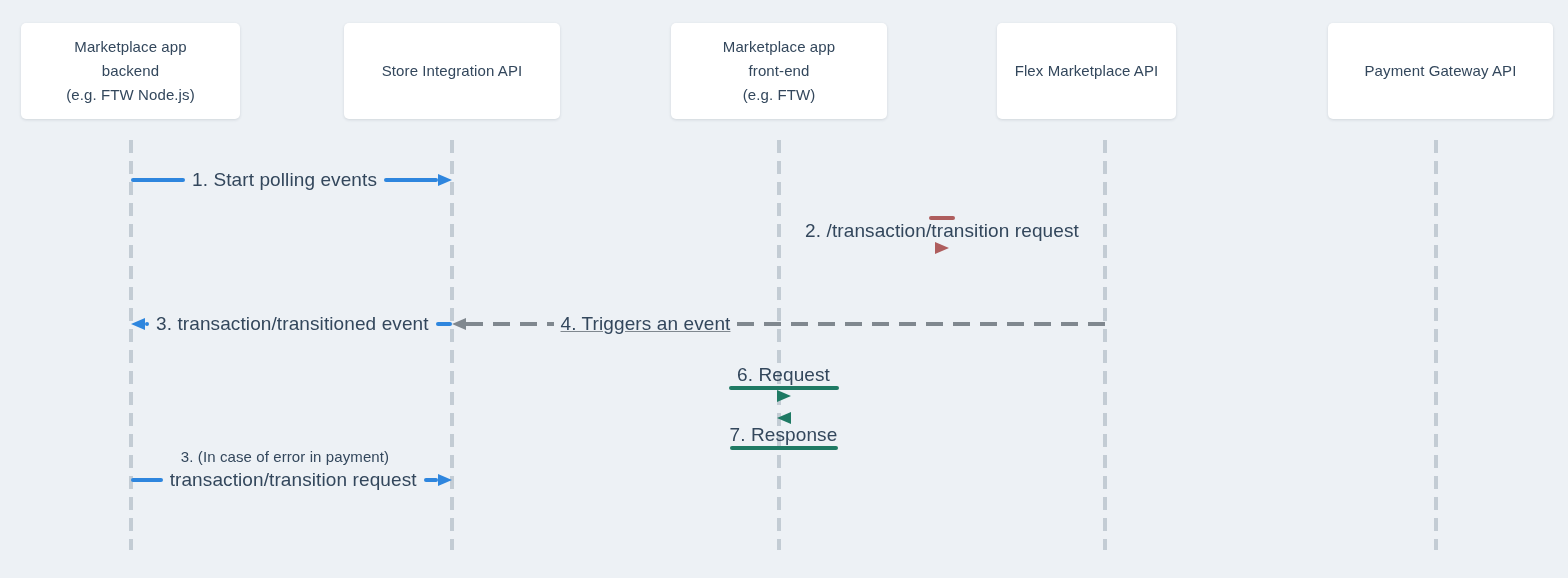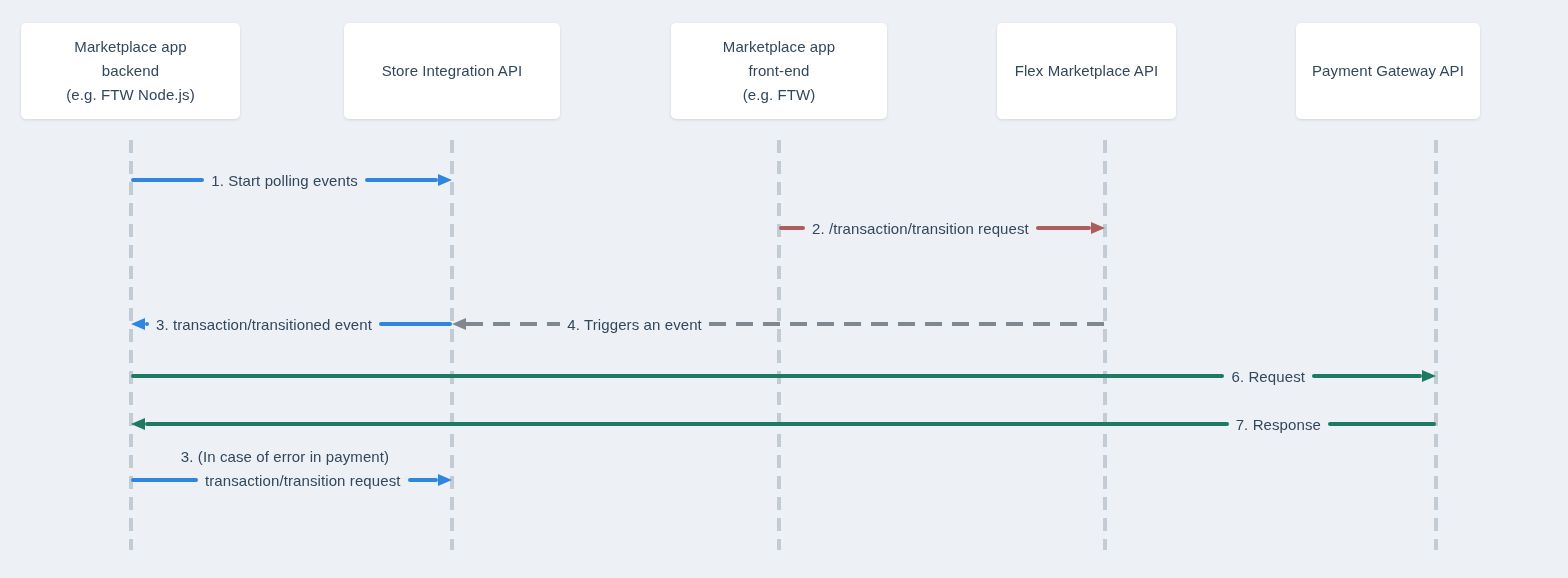--- a/index.html
+++ b/index.html
@@ -35,31 +35,31 @@
   }
   .msg .seg { height:4px; background:currentColor; border-radius:2px; flex:0 0 auto; }
   .msg .seg.dash {
     background:repeating-linear-gradient(90deg, currentColor 0 17px, transparent 17px 27px);
     border-radius:0;
   }
   .msg .grow  { flex:1 1 0; }
   .msg .grow2 { flex:2.2 1 0; }
   .msg .grow4 { flex:4.2 1 0; }
   .msg .lbl {
-    color:var(--text,#33475c); font-size:15px; white-space:nowrap;
+    color:var(--text,#33475c); font-size:19px; white-space:nowrap;
     padding:0 7px; flex:0 0 auto; letter-spacing:0.1px;
   }
   .head-r, .head-l { width:0; height:0; flex:0 0 auto;
     border-top:6px solid transparent; border-bottom:6px solid transparent; }
   .head-r { border-left:14px solid currentColor; }
   .head-l { border-right:14px solid currentColor; }
   .c-blue  { color:var(--blue,#2e86de); }
-  .c-red   { color:var(--red,#ae5d5d); }
-  .c-green { color:var(--green,#1f7a64); }
-  .c-gray  { color:var(--gray,#80888f); }
+  .c-red   { color:var(--red,#ae5d5d);flex-direction:column; }
+  .c-green { color:var(--green,#1f7a64);flex-direction:column; }
+  .c-gray  { color:var(--gray,#80888f);text-decoration:underline; }
   
   .floatlbl {
     position:absolute; height:24px; display:flex; align-items:center; justify-content:center;
     color:var(--text,#33475c); font-size:15px; white-space:nowrap; letter-spacing:0.1px;
   }
 </style>
 </head>
 <body>
 
 <div class="canvas">
@@ -79,21 +79,21 @@
     <span>Store Integration API</span>
   </div>
   <div class="actor" style="left:671px;width:216px">
     <span>Marketplace app
 front-end
 (e.g. FTW)</span>
   </div>
   <div class="actor" style="left:997px;width:179px">
     <span>Flex Marketplace API</span>
   </div>
-  <div class="actor" style="left:1296px;width:184px">
+  <div class="actor" style="left:1328px;width:225px">
     <span>Payment Gateway API</span>
   </div>
 
   <div class="msg c-blue" style="left:131px;top:168px;width:321px">
     <div class="seg grow"></div>
     <div class="lbl">1. Start polling events</div>
     <div class="seg grow"></div>
     <div class="head-r"></div>
   </div>
 

